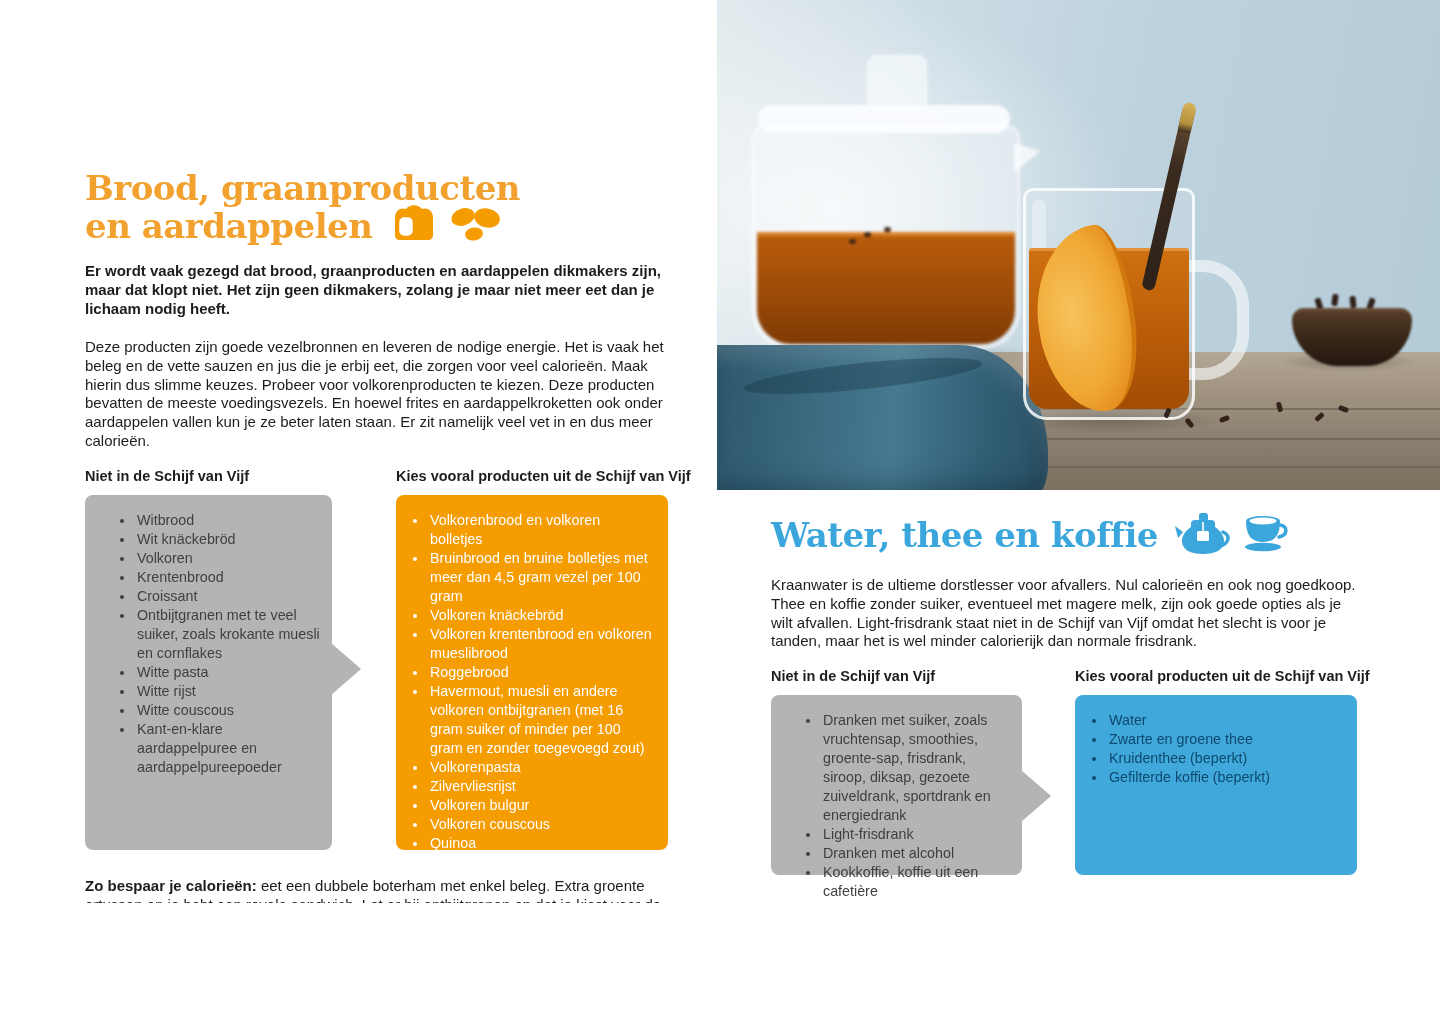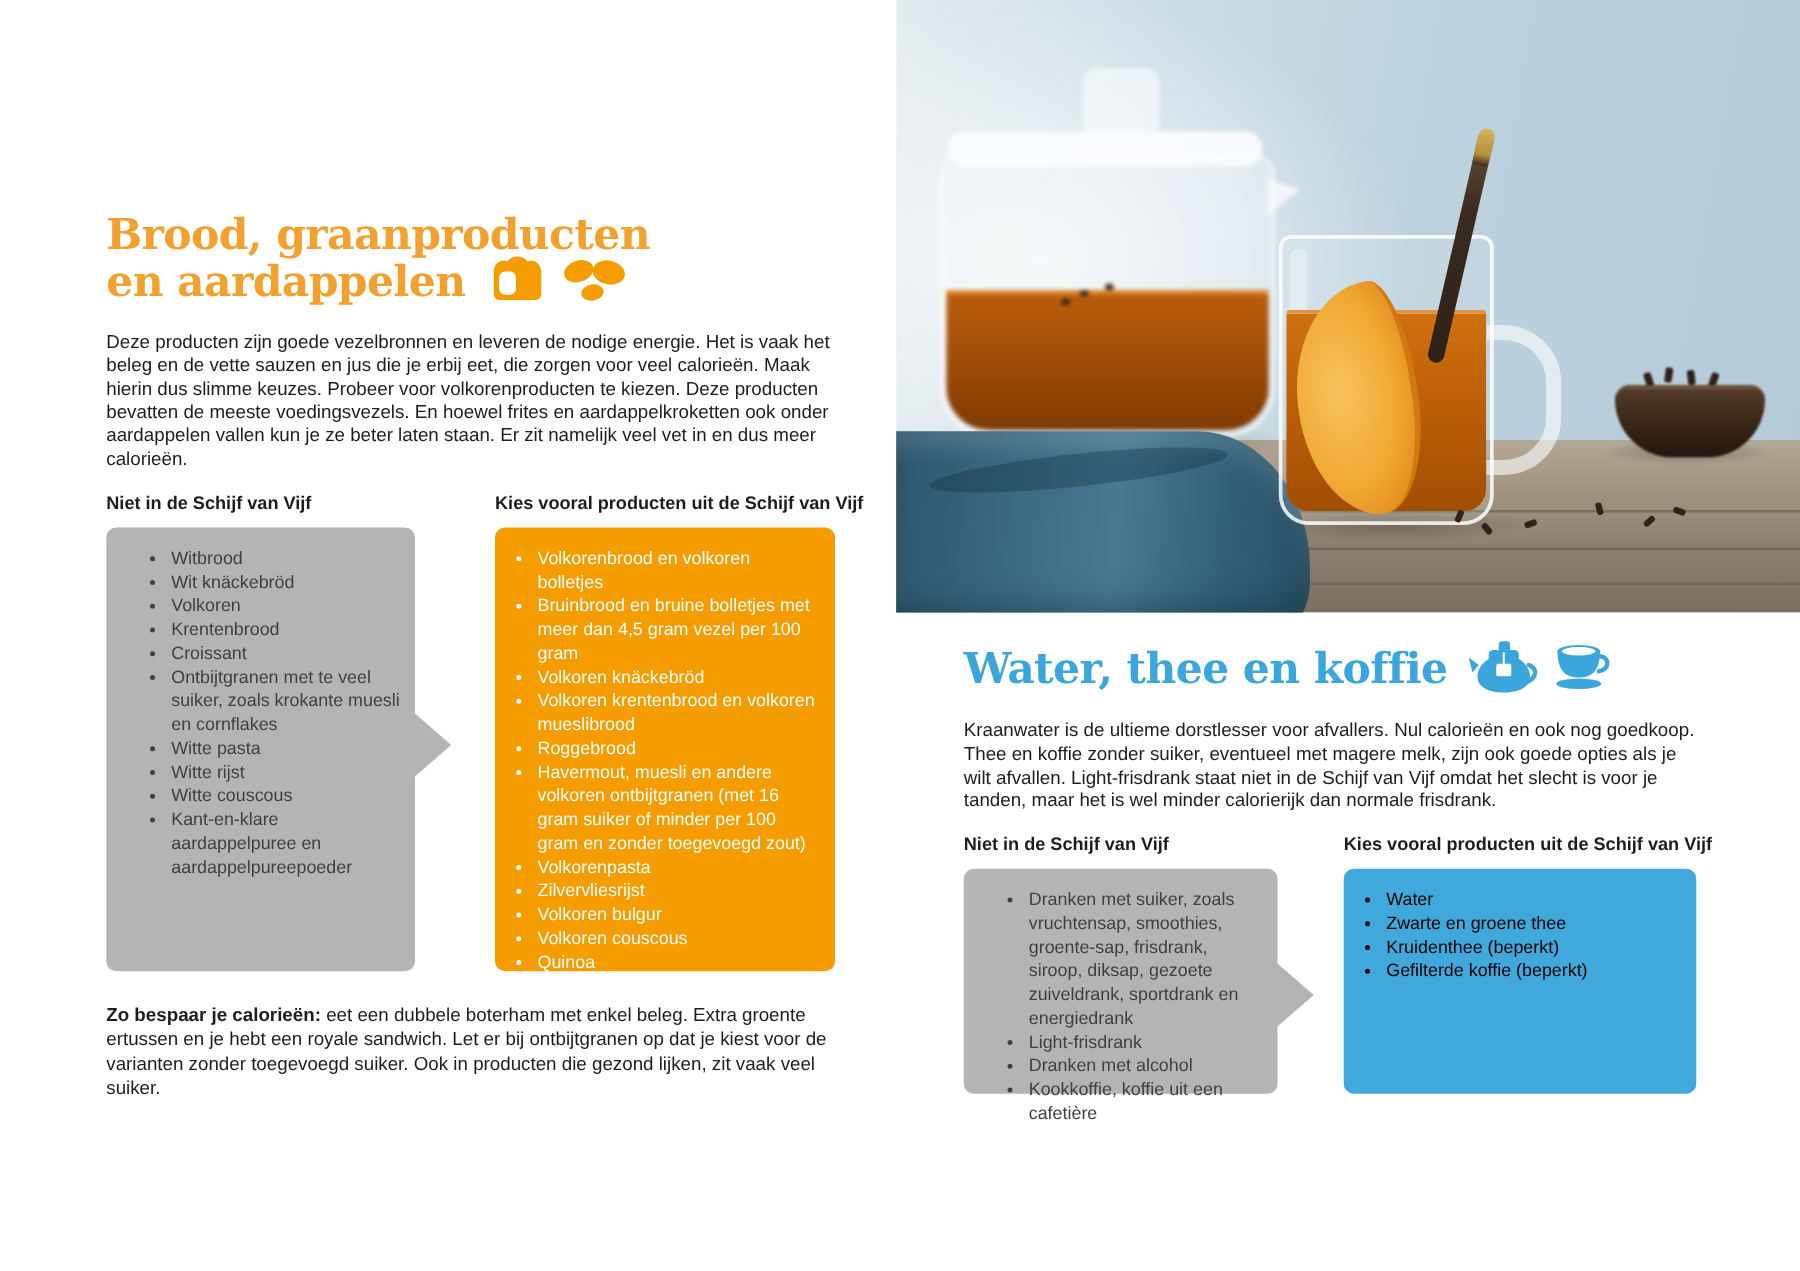--- a/index.html
+++ b/index.html
@@ -20,21 +20,21 @@
 
   
   .cols{position:relative;margin-top:16px;}
   .col{position:absolute;top:0;}
   .col-h{font-weight:bold;font-size:14.5px;line-height:18px;white-space:nowrap;margin:0;}
   .box{margin-top:10px;border-radius:8px;padding:16px 12px 20px 10px;position:relative;box-sizing:border-box;}
   .box ul{margin:0;padding:0 0 0 22px;list-style:disc;}
   .box li{padding-left:2px;font-size:14.3px;line-height:19px;}
   .box.gray{background:#b4b4b4;color:#404040;padding-left:28px;}
   .box.orange{background:#f59c00;color:#ffffff;}
-  .box.blue{background:#41a8dc;color:#000000;}
+  .box.blue{background:#41a8dc;color:#0c4a6e;}
   .box.tall{height:355px;}
   .box.short{height:180px;}
   .box.gray.arrow-mid::after{content:"";position:absolute;right:-29px;top:148px;width:0;height:0;
     border-top:26px solid transparent;border-bottom:26px solid transparent;border-left:30px solid #b4b4b4;}
   .box.gray.arrow-low::after{content:"";position:absolute;right:-29px;top:75px;width:0;height:0;
     border-top:26px solid transparent;border-bottom:26px solid transparent;border-left:30px solid #b4b4b4;}
 
   
   .lp{position:absolute;left:85px;top:170px;width:592px;}
   .lp .col1{left:0;width:247px;}
@@ -186,20 +186,21 @@
           </svg>
           <svg class="icon-svg" width="54" height="40" viewBox="0 0 54 40">
             <ellipse cx="15" cy="13" rx="12" ry="8.5" transform="rotate(-18 15 13)" fill="#f59c00"></ellipse>
             <ellipse cx="39" cy="14" rx="13" ry="9.5" transform="rotate(12 39 14)" fill="#f59c00"></ellipse>
             <ellipse cx="26" cy="30" rx="9" ry="6.5" transform="rotate(-8 26 30)" fill="#f59c00"></ellipse>
           </svg>
         </span>
       </span>
     </h1>
 
+    <p class="intro">Er wordt vaak gezegd dat brood, graanproducten en aardappelen dikmakers zijn, maar dat klopt niet. Het zijn geen dikmakers, zolang je maar niet meer eet dan je lichaam nodig heeft.</p>
     <p class="bodytext">Deze producten zijn goede vezelbronnen en leveren de nodige energie. Het is vaak het beleg en de vette sauzen en jus die je erbij eet, die zorgen voor veel calorieën. Maak hierin dus slimme keuzes. Probeer voor volkorenproducten te kiezen. Deze producten bevatten de meeste voedingsvezels. En hoewel frites en aardappelkroketten ook onder aardappelen vallen kun je ze beter laten staan. Er zit namelijk veel vet in en dus meer calorieën.</p>
 
     <div class="cols">
       <div class="col col1">
         <p class="col-h">Niet in de Schijf van Vijf</p>
         <div class="box gray tall arrow-mid">
           <ul>
               <li>Witbrood</li>
               <li>Wit knäckebröd</li>
               <li>Volkoren</li>

